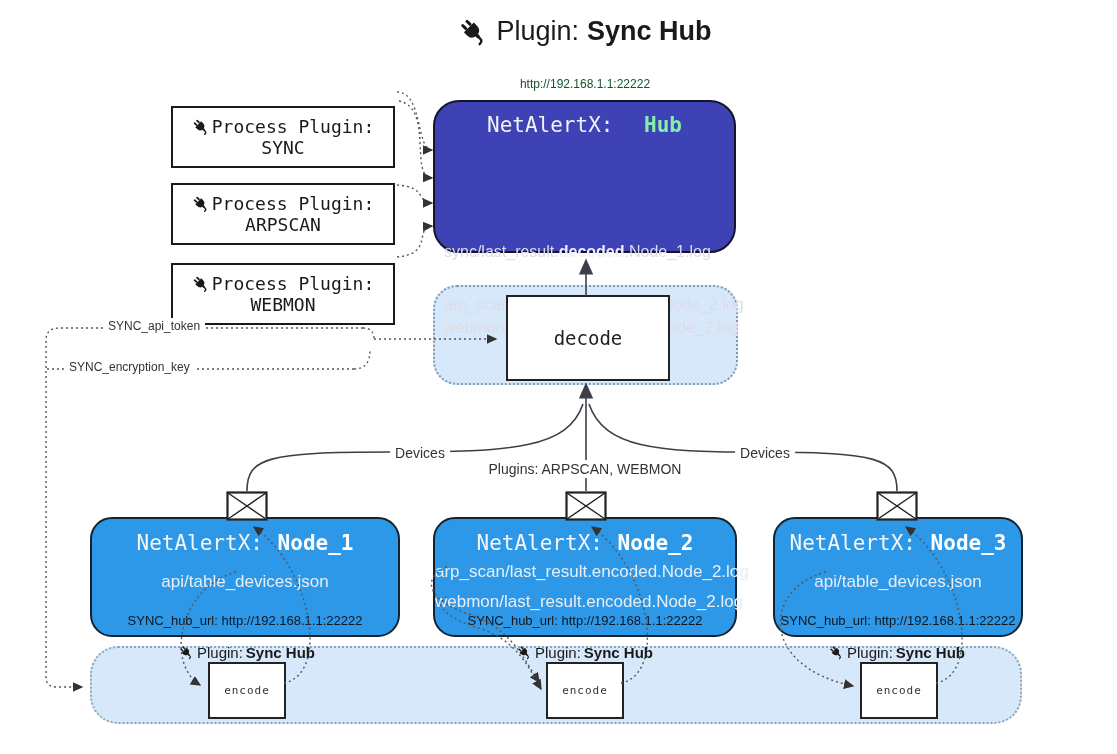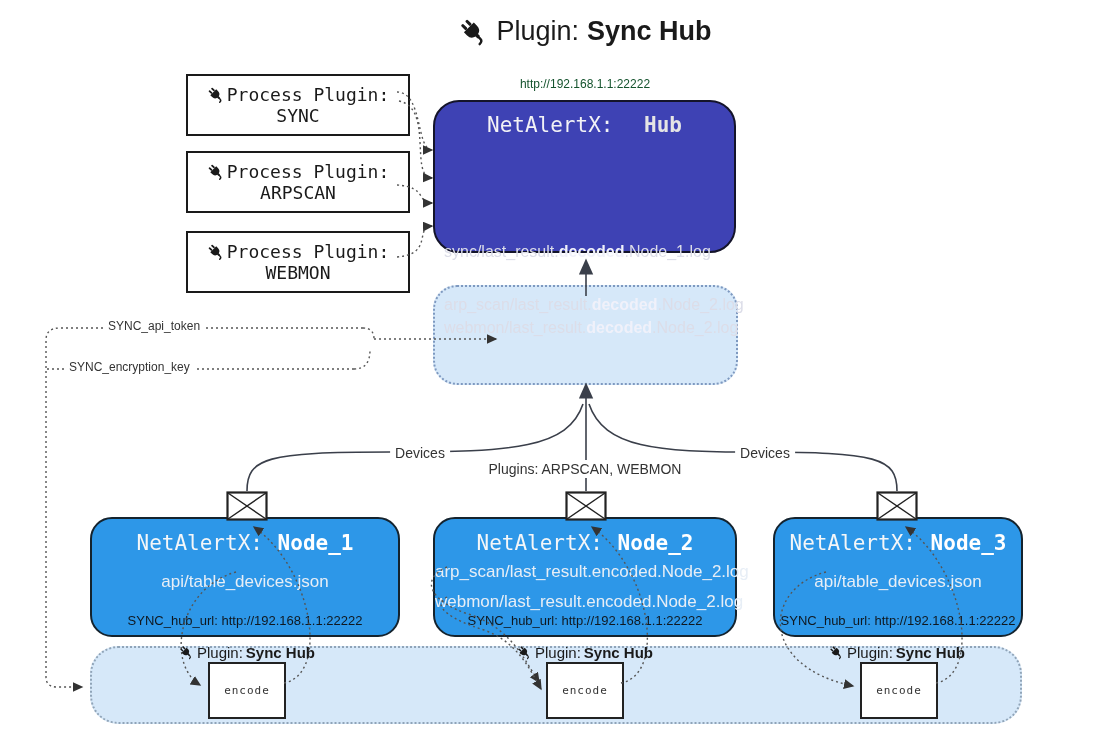--- a/index.html
+++ b/index.html
@@ -7,30 +7,30 @@
           font-family:"Liberation Sans",sans-serif;color:#1a1a1a;padding-left:28px;}
   .abs{position:absolute;}
   .mono{font-family:"DejaVu Sans Mono","Liberation Mono",monospace;}
 
   
   .title{top:16px;left:585px;transform:translateX(-50%);display:flex;align-items:center;gap:8px;
          font-size:27px;color:#1a1a1a;white-space:nowrap;z-index:6;}
   .title b{font-weight:700;}
 
   
-  .pbox{left:186px;width:220px;height:58px;background:#fff;border:2px solid #1a1a1a;z-index:2;
-        display:flex;flex-direction:column;align-items:center;justify-content:center;}
+  .pbox{left:171px;width:220px;height:58px;background:#fff;border:2px solid #1a1a1a;z-index:2;
+        display:flex;flex-direction:column;align-items:center;justify-content:center;margin-top:32px;}
   .pbox .l1{display:flex;align-items:center;gap:2px;font-size:18px;}
   .pbox .l2{font-size:18px;}
 
   
   .hub{left:433px;top:100px;width:303px;height:153px;background:#3E42B4;border:2px solid #14142a;
        border-radius:26px;z-index:2;box-sizing:border-box;}
   .hub-title{position:absolute;top:11px;left:0;right:0;text-align:center;font-size:21px;color:#f2f2f6;}
-  .hub-title b{color:#e5e5e5;font-weight:700;margin-left:18px;}
+  .hub-title b{color:#86efac;font-weight:700;margin-left:18px;}
   .hub-log{position:absolute;left:9px;font-size:16px;color:#dcdde8;white-space:nowrap;}
   .hub-log b{color:#f0f1fa;font-weight:700;}
   .hub-url{top:77px;left:585px;transform:translateX(-50%);font-size:12px;color:#14532d;z-index:6;}
 
   
   .dec-container{left:433px;top:285px;width:305px;height:100px;background:#D6E8F9;
                  border:2px dotted #7E99C0;border-radius:24px;z-index:1;box-sizing:border-box;}
   .decode-box{left:506px;top:295px;width:160px;height:82px;background:#fff;border:2px solid #222;
               z-index:2;display:flex;align-items:center;justify-content:center;font-size:19px;color:#222;}
 
@@ -161,20 +161,21 @@
     <div class="hub-title mono">
       <span>NetAlertX:</span>
       <b>Hub</b>
     </div>
     <div class="hub-log" style="top:141px;"><span>sync/last_result.</span><b>decoded</b><span>.Node_1.log</span></div>
     <div class="hub-log" style="top:194px;"><span>arp_scan/last_result.</span><b>decoded</b><span>.Node_2.log</span></div>
     <div class="hub-log" style="top:217px;"><span>webmon/last_result.</span><b>decoded</b><span>.Node_2.log</span></div>
   </div>
 
   <div class="abs dec-container"></div>
+  <div class="abs decode-box mono">decode</div>
 
   <div class="abs cfg" style="left:103px;top:318px;">SYNC_api_token</div>
   <div class="abs cfg" style="left:64px;top:359px;">SYNC_encryption_key</div>
 
   <div class="abs edge-label" style="left:420px;top:444px;transform:translateX(-50%);">Devices</div>
   <div class="abs edge-label" style="left:765px;top:444px;transform:translateX(-50%);">Devices</div>
   <div class="abs edge-label" style="left:585px;top:460px;transform:translateX(-50%);">Plugins: ARPSCAN, WEBMON</div>
 
   <div class="abs node" style="left:90px;width:310px;">
     <div class="node-title mono">

